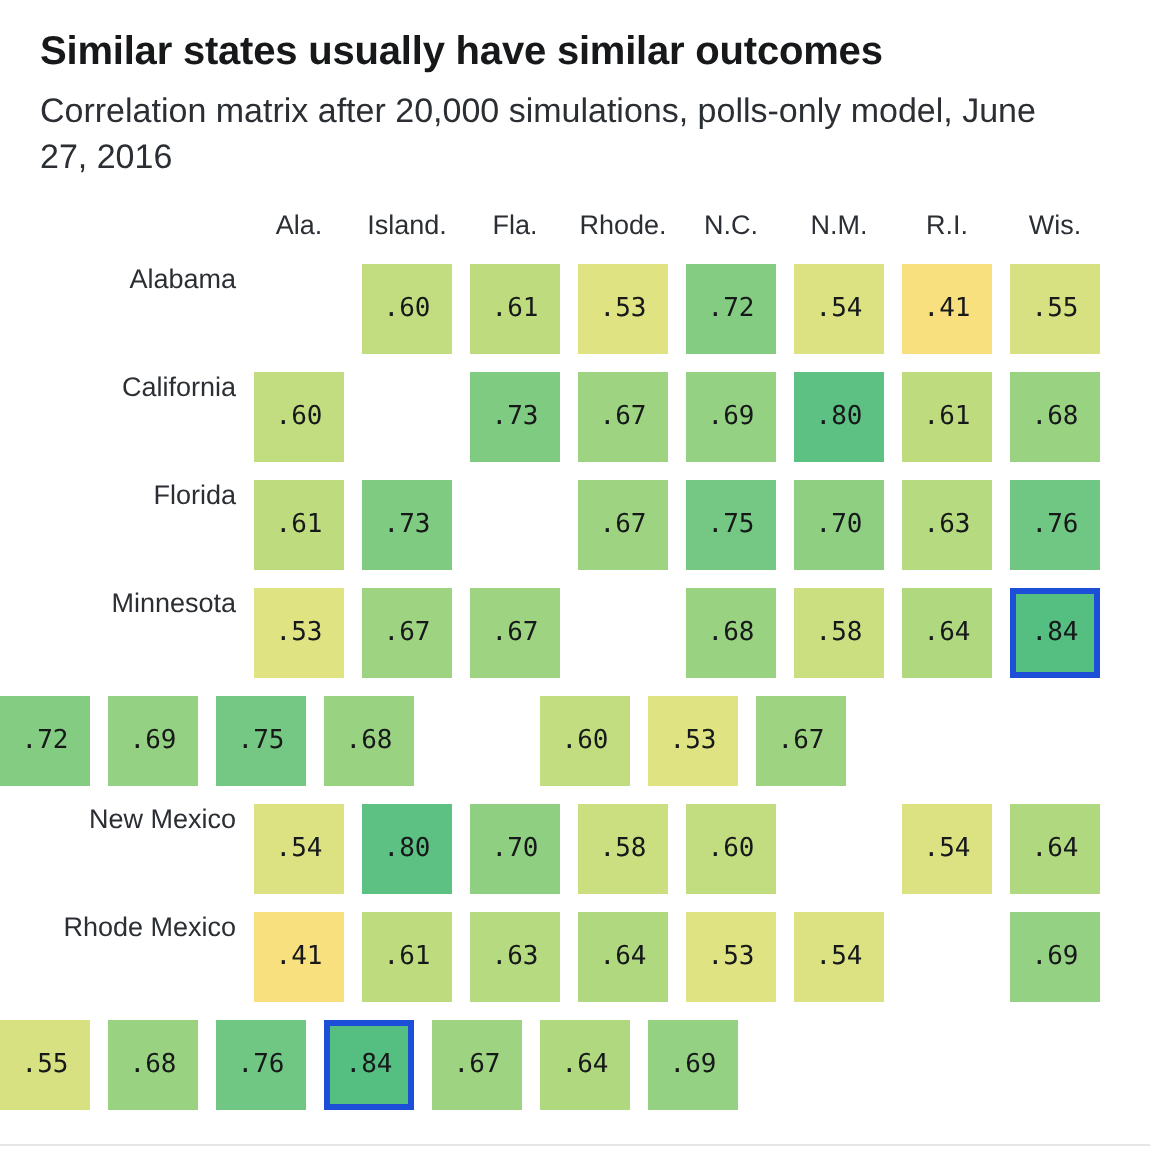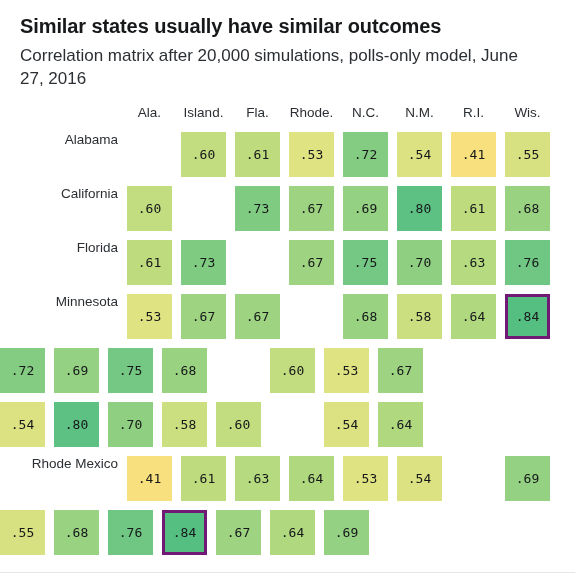--- a/index.html
+++ b/index.html
@@ -93,21 +93,21 @@
     justify-content: center;
     font-family: "DejaVu Sans Mono", monospace;
     font-size: 13px;
     color: #16181a;
     letter-spacing: 0px;
   }
   .cell.empty {
     background: transparent;
   }
   .cell.highlight {
-    border: 3px solid #701a75;
+    border: 3px solid #1d4ed8;
   }
   .footer-rule {
     position: absolute;
     left: 0;
     top: 572px;
     width: 575px;
     height: 1px;
     background: #e4e6e8;
   }
 </style>
@@ -182,20 +182,21 @@
           <div class="cell" style="background: rgb(132, 204, 130);">.72</div>
           <div class="cell" style="background: rgb(148, 209, 130);">.69</div>
           <div class="cell" style="background: rgb(117, 200, 131);">.75</div>
           <div class="cell" style="background: rgb(153, 210, 129);">.68</div>
           <div class="cell empty"></div>
           <div class="cell" style="background: rgb(194, 221, 127);">.60</div>
           <div class="cell" style="background: rgb(224, 227, 130);">.53</div>
           <div class="cell" style="background: rgb(158, 212, 129);">.67</div>
         </div>
         <div class="grid-row">
+          <div class="rowlabel">New Mexico</div>
           <div class="cell" style="background: rgb(220, 226, 130);">.54</div>
           <div class="cell" style="background: rgb(92, 193, 131);">.80</div>
           <div class="cell" style="background: rgb(142, 207, 130);">.70</div>
           <div class="cell" style="background: rgb(203, 223, 128);">.58</div>
           <div class="cell" style="background: rgb(194, 221, 127);">.60</div>
           <div class="cell empty"></div>
           <div class="cell" style="background: rgb(220, 226, 130);">.54</div>
           <div class="cell" style="background: rgb(175, 216, 127);">.64</div>
         </div>
         <div class="grid-row">

